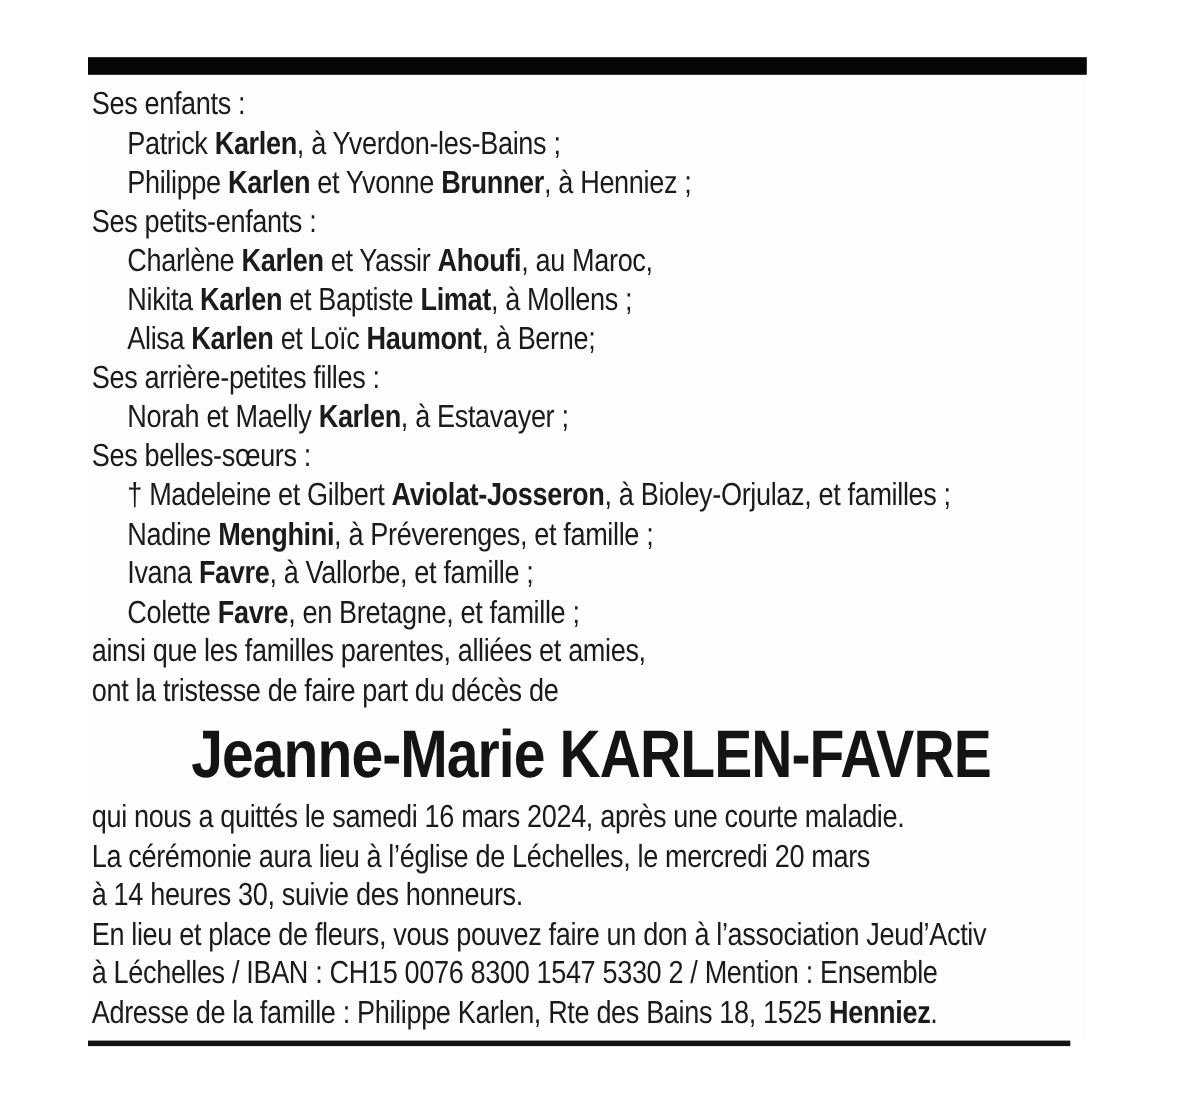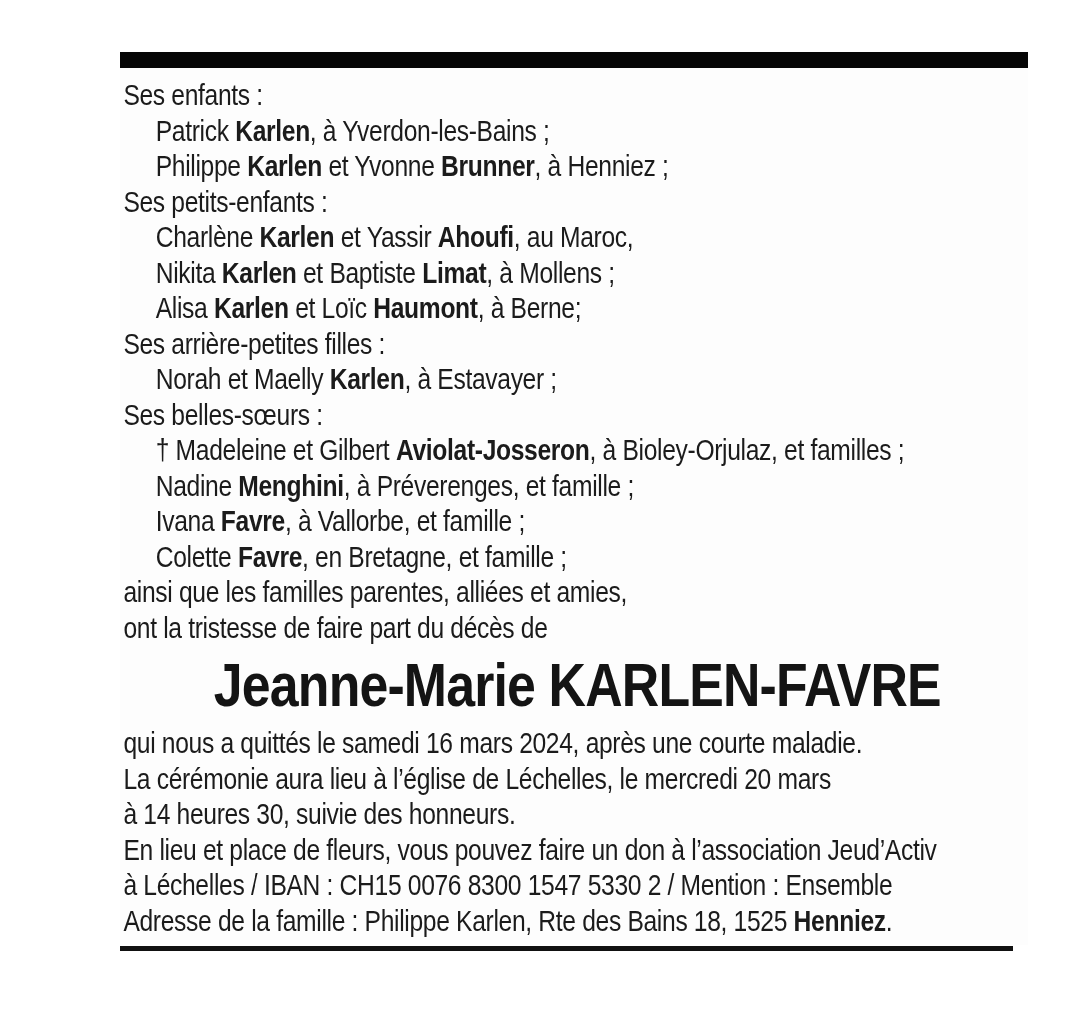--- a/index.html
+++ b/index.html
@@ -16,21 +16,20 @@
     width: 1090px;
     height: 1016px;
     background: #ffffff;
   }
   .notice {
     position: absolute;
     left: 80px;
     top: 52px;
     width: 908px;
     background: #fdfdfd;
-    margin-left: 40px;
   }
   .top-bar {
     width: 908px;
     height: 16px;
     background: #060606;
   }
   .content {
     width: 1068px;
     transform: scaleX(0.85);
     transform-origin: 0 0;

